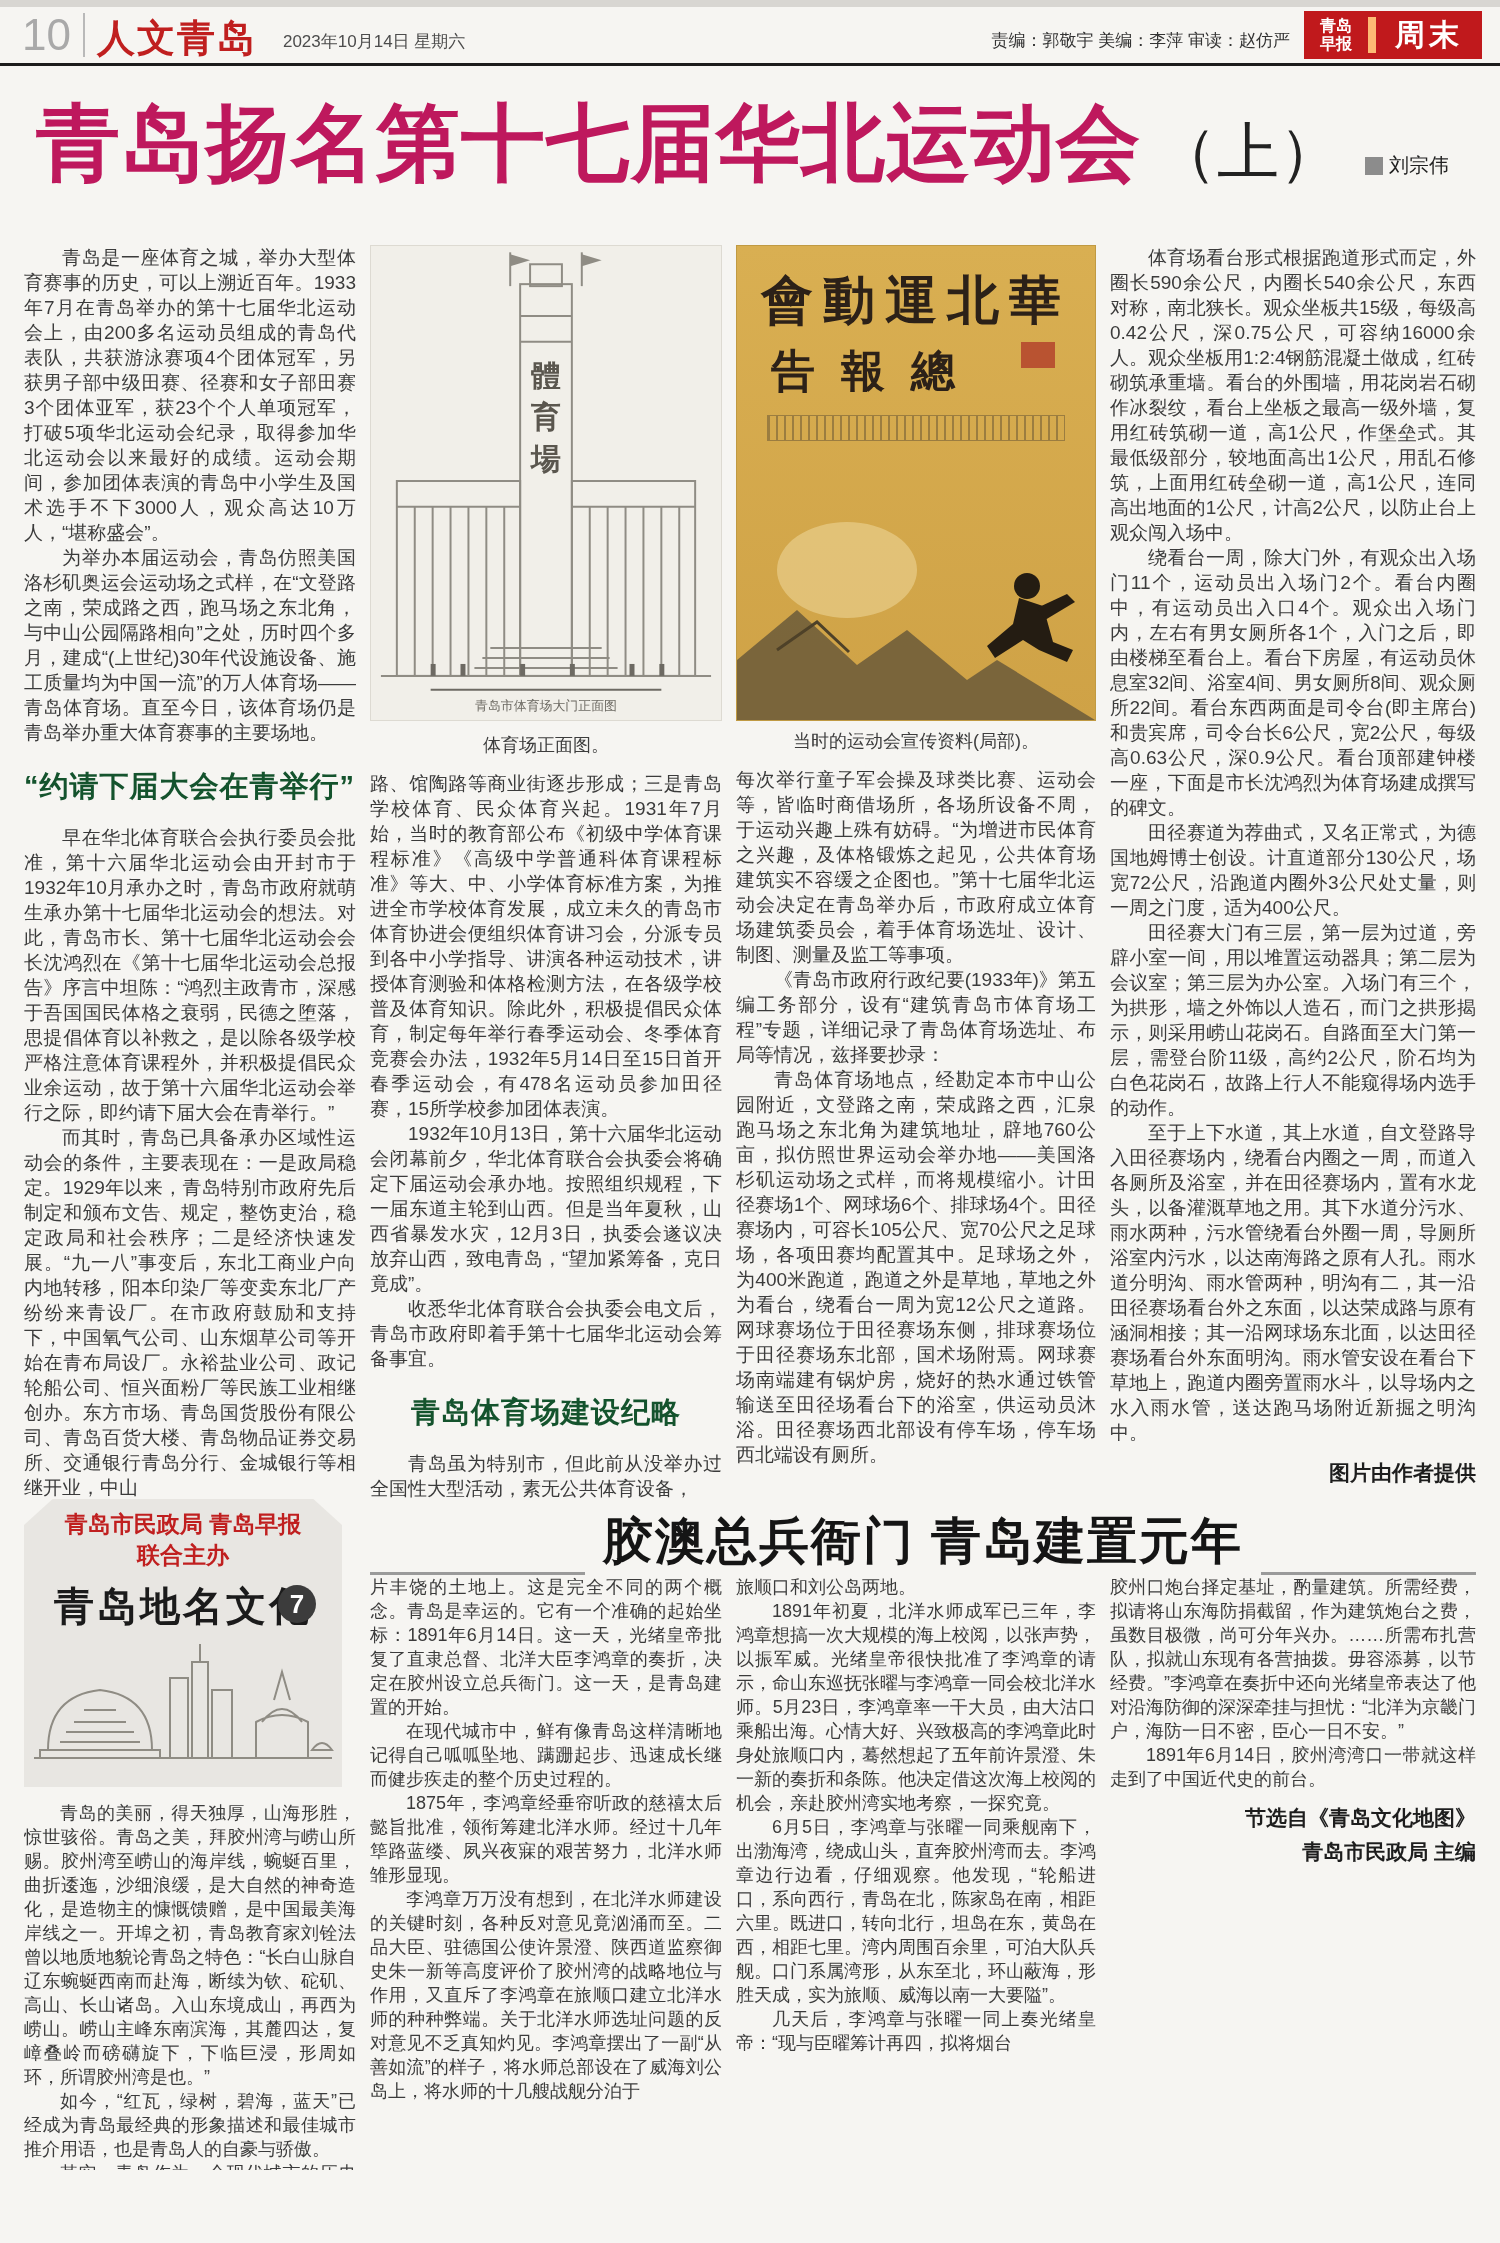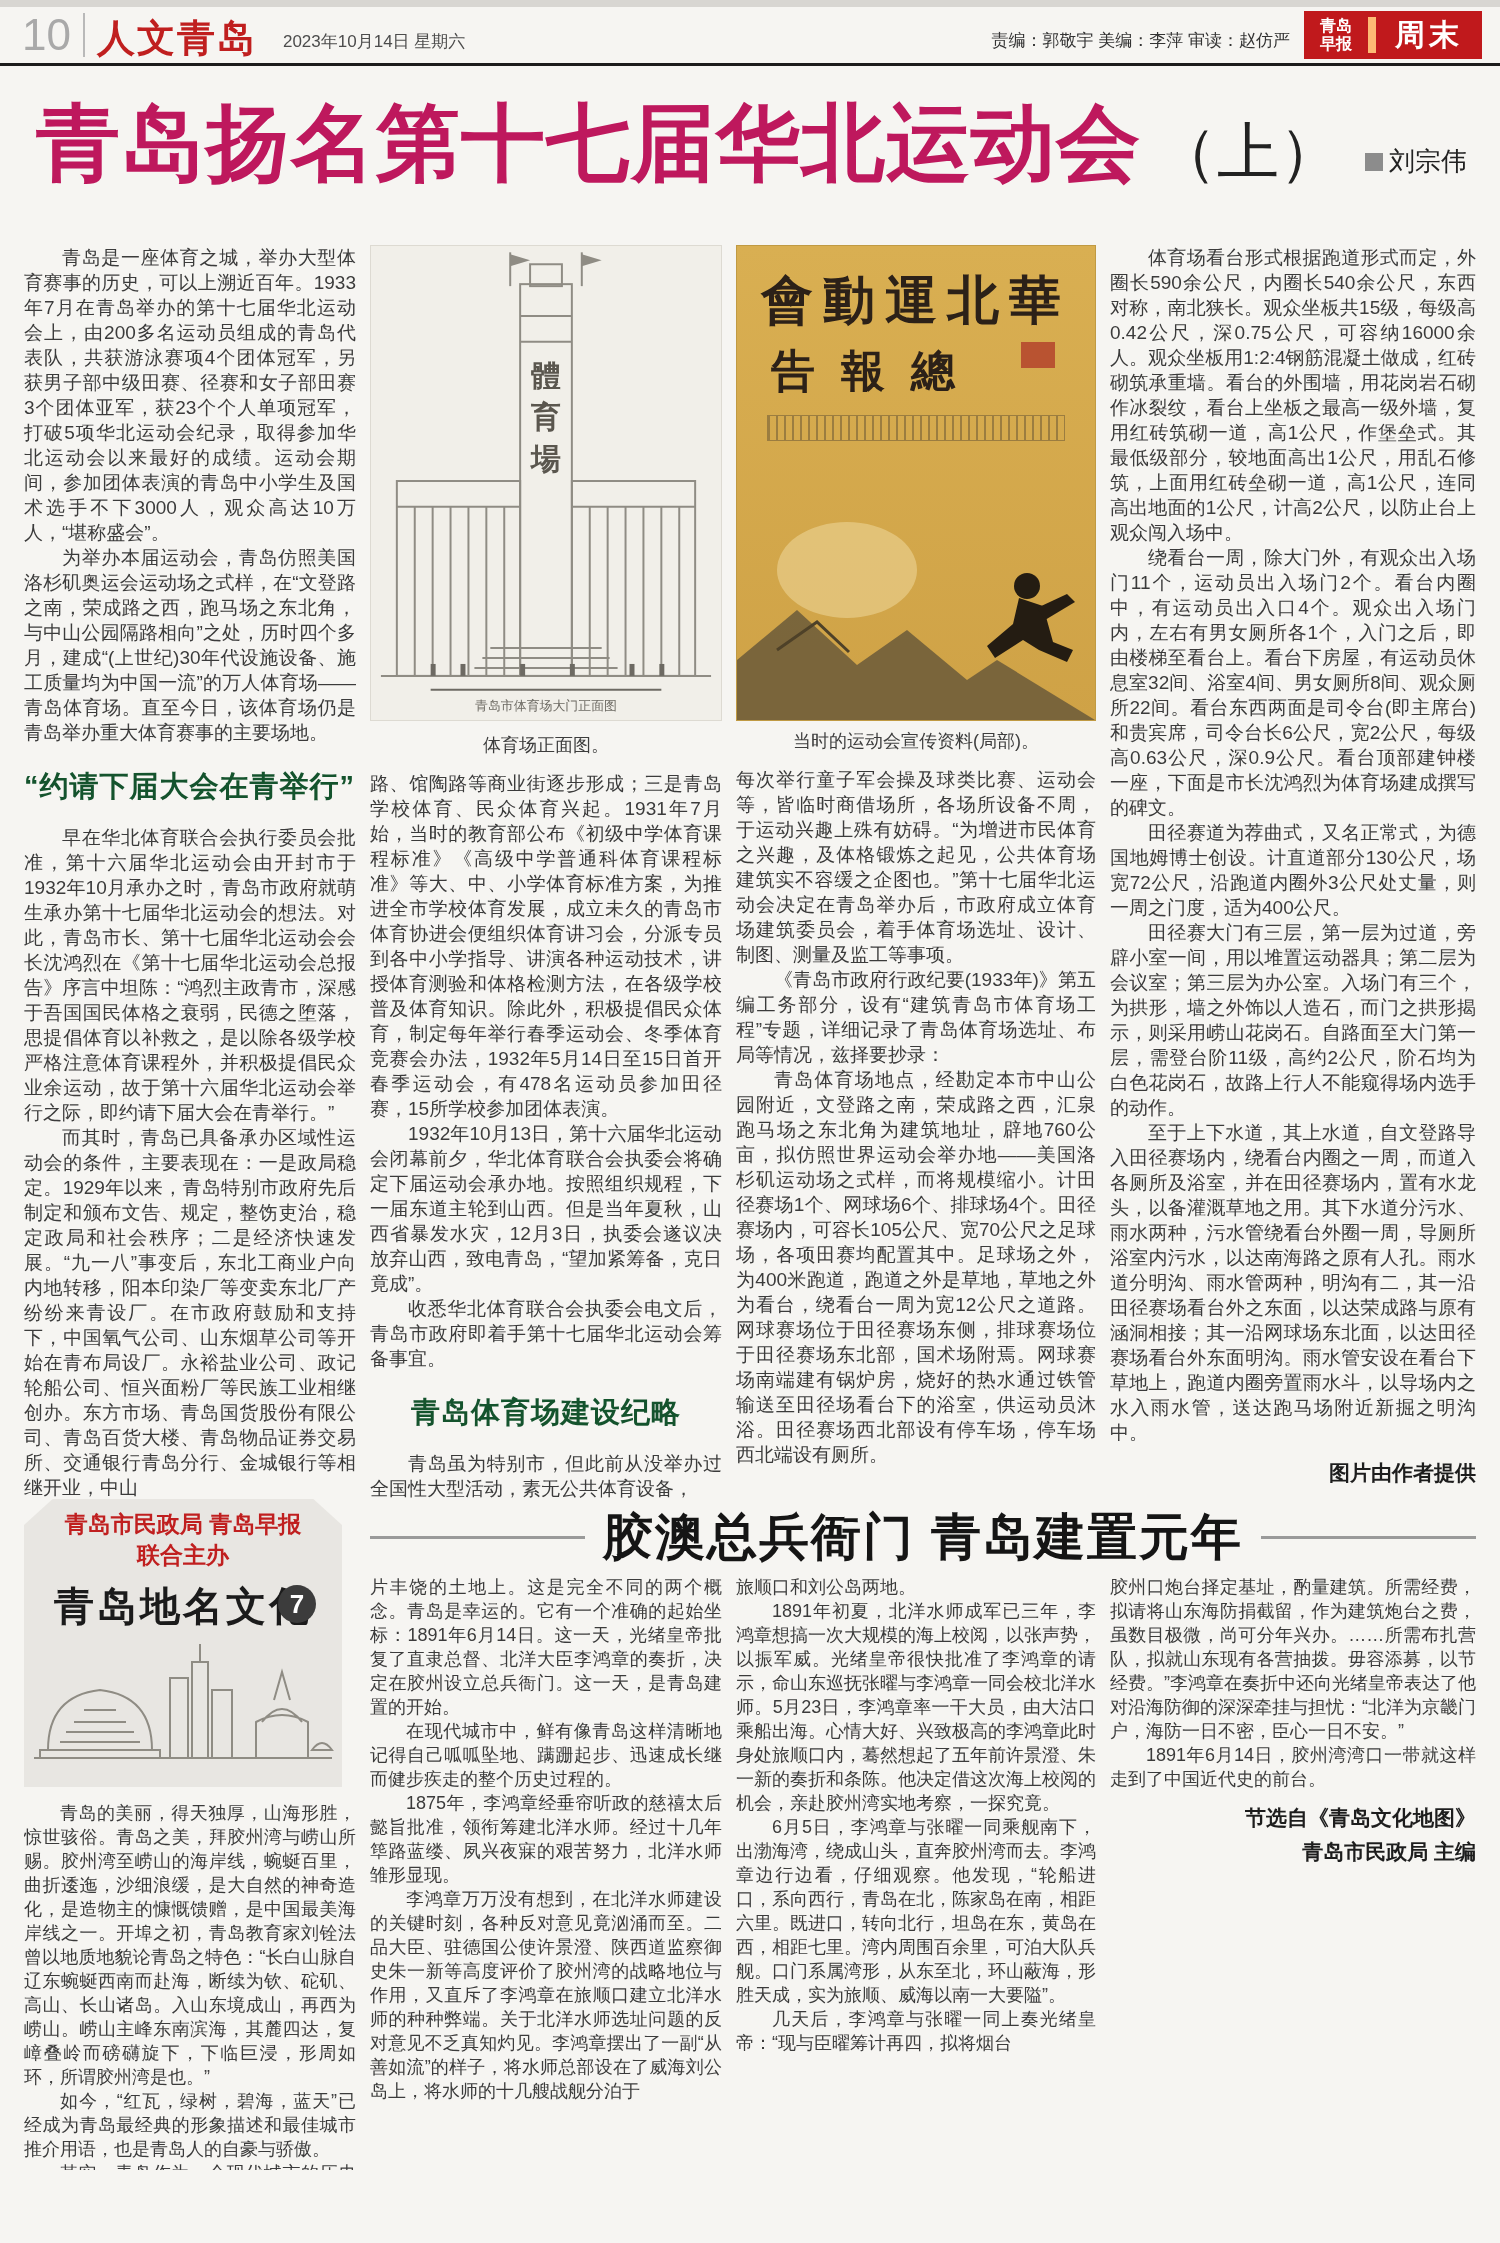--- a/index.html
+++ b/index.html
@@ -18,21 +18,21 @@
   .editors{position:absolute;right:210px;top:22px;font-size:17px;color:#333;}
   .mast{position:absolute;right:18px;top:4px;width:178px;height:48px;background:#c0191c;
         display:flex;align-items:center;color:#fff;}
   .mast-paper{width:64px;text-align:center;font-size:16px;font-weight:bold;line-height:1.15;border-right:8px solid #fdba74;}
   .mast-weekend{flex:1;text-align:center;font-size:30px;font-weight:bold;letter-spacing:4px;}
   .toprule{position:absolute;top:56px;left:0;right:0;height:3px;background:#1c1c1c;}
   
   .h1row{position:absolute;top:70px;left:36px;right:24px;height:112px;display:flex;align-items:flex-end;gap:14px;}
   .h1{font-size:84px;font-weight:900;color:#be185d;letter-spacing:1px;line-height:1.08;white-space:nowrap;}
   .h1sub{font-size:62px;font-weight:500;color:#222;line-height:1.2;}
-  .byline{font-size:26px;color:#222;margin-left:10px;padding-bottom:10px;white-space:nowrap;display:flex;align-items:center;gap:6px;}
+  .byline{font-size:20px;color:#222;margin-left:10px;padding-bottom:10px;white-space:nowrap;display:flex;align-items:center;gap:6px;}
   .bysq{width:18px;height:18px;background:#8c8c8c;display:inline-block;}
   
   .cols{position:absolute;top:238px;left:24px;width:1452px;height:1322px;
         display:grid;grid-template-columns:332px 352px 360px 1fr;column-gap:14px;overflow:hidden;}
   .col{overflow:hidden;height:100%;}
   .para{margin:0;font-size:19px;line-height:25px;text-align:justify;text-indent:2em;color:#3b3b3b;}
   .para.cont{text-indent:0;}
   .subhead{font-size:29px;font-weight:bold;color:#14532d;margin:22px 0 18px 0;letter-spacing:1px;}
   .subhead.center{text-align:center;}
   figure{margin:0;}
@@ -47,21 +47,21 @@
   .poster-l2{font-size:44px;font-weight:900;color:#2c2118;letter-spacing:26px;margin:6px 0 0 34px;}
   .poster-seal{position:absolute;top:96px;right:40px;width:34px;height:26px;background:#b4432c;opacity:.85;}
   .poster-strip{margin:14px 30px 0 30px;height:24px;border:1px solid #6d5936;
      background:repeating-linear-gradient(90deg,#6d5936 0 2px,transparent 2px 8px);opacity:.55;}
   .poster-art{position:absolute;left:0;right:0;bottom:0;height:230px;}
   
   .bottom{position:absolute;top:1492px;left:24px;width:1452px;height:671px;
           display:grid;grid-template-columns:332px 352px 360px 1fr;grid-template-rows:76px 1fr;column-gap:14px;overflow:hidden;}
   .bcol{overflow:hidden;}
   .bcol .para{font-size:18px;line-height:24px;}
-  .bh-row{grid-column:2/5;grid-row:1;display:flex;align-items:center;gap:18px;}
+  .bh-row{grid-column:2/5;grid-row:1;display:flex;align-items:flex-end;gap:18px;}
   .bh-rule{flex:1;height:3px;background:#9a9a9a;}
   .bh{font-size:50px;font-weight:900;color:#151515;white-space:nowrap;letter-spacing:2px;}
   .boxcol{grid-column:1;grid-row:1/3;}
   .namebox{width:318px;height:288px;background:#e8e6e2;
      clip-path:polygon(0 26px,9% 0,91% 0,100% 26px,100% 100%,0 100%);
      padding:10px 6px 0 6px;box-sizing:border-box;text-align:center;position:relative;margin-bottom:14px;}
   .nb-host{font-size:23px;font-weight:bold;color:#c01f1f;line-height:1.35;}
   .nb-title{font-size:40px;font-weight:900;color:#1b1b1b;margin-top:8px;letter-spacing:3px;display:inline-block;}
   .nb-num{position:absolute;right:26px;top:86px;width:38px;height:38px;border-radius:50%;background:#3c3c3c;
           color:#fff;font-size:26px;font-weight:bold;line-height:38px;text-align:center;}

